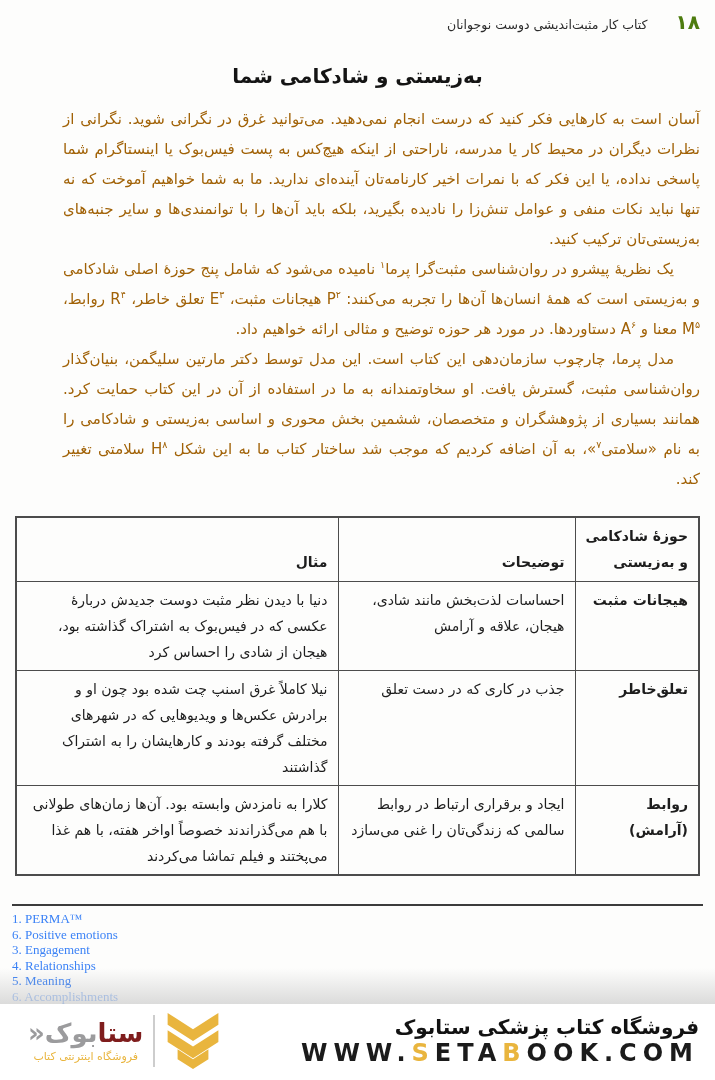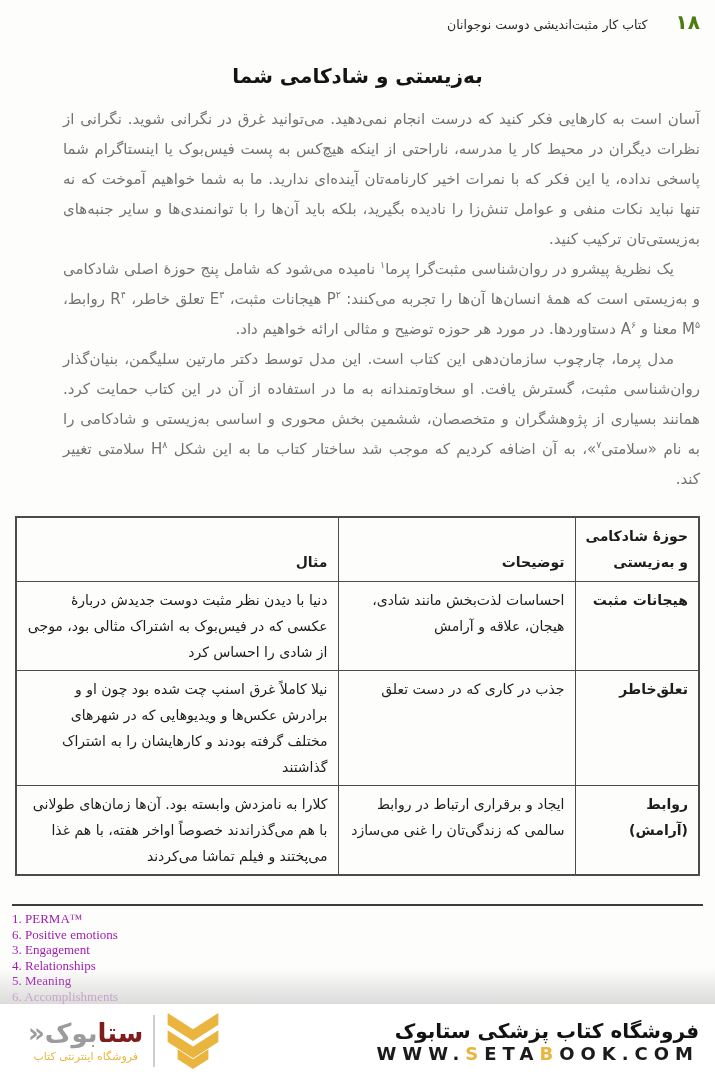--- a/index.html
+++ b/index.html
@@ -20,21 +20,21 @@
 
   
   .section-title {
     text-align:center; font-size:20px; font-weight:bold; color:#141414;
     margin:30px 0 16px 0; letter-spacing:0.2px;
   }
 
   
   .para {
     font-size:15px; line-height:30px; text-align:justify;
-    color:#737373; direction:rtl;margin-left:48px;
+    color:#a16207; direction:rtl;margin-left:48px;
   }
   .para.indent { text-indent:26px; }
   .para sup { font-size:9.5px; line-height:0; }
 
   
   table.perma {
     width:100%; border-collapse:collapse; margin-top:22px;
     direction:rtl; border:2px solid #4c4c4c;
   }
   table.perma th, table.perma td {
@@ -50,40 +50,40 @@
   table.perma thead th.col-desc, table.perma thead th.col-example { text-align:right; }
 
   
   .footnotes-wrap {
     position:absolute; left:12px; right:12px; top:904px; z-index:2;
   }
   .footnote-rule { border:0; border-top:2px solid #3c3c3c; margin-bottom:5px; }
   .footnotes {
     list-style:none; direction:ltr; text-align:left;
     font-family:"Liberation Serif","DejaVu Serif",serif;
-    font-size:13px; line-height:15.5px; color:#a21caf;
+    font-size:13px; line-height:15.5px; color:#3b82f6;
   }
   .footnotes li.cut { opacity:0.45; }
 
   
   .scan-gradient {
     position:absolute; left:0; right:0; bottom:76px; height:36px; z-index:3;
     background:linear-gradient(to bottom, rgba(190,190,190,0) 0%, rgba(178,178,178,0.45) 100%);
   }
 
   
   .footer {
     position:absolute; left:0; right:0; bottom:0; height:76px; z-index:4;
     background:#ffffff; display:flex; direction:rtl;
     align-items:center; justify-content:space-between; padding:4px 16px 6px 28px;
   }
   .store-block { text-align:right; direction:rtl; }
   .store-name { font-size:20px; font-weight:bold; color:#121212; }
   .website { direction:ltr; text-align:right;
-    font-size:18px; font-weight:bold; letter-spacing:6px; color:#1b1b1b; }
+    font-size:24px; font-weight:bold; letter-spacing:6px; color:#1b1b1b; }
   .website .accent { color:#e9b53e; }
 
   .logo-block { display:flex; direction:rtl; align-items:center; }
   .logo-chevron { width:56px; height:58px; }
   .logo-divider { width:2px; height:52px; background:#cdcdcd; margin:0 10px; }
   .wordmark-block { text-align:center; direction:rtl; }
   .wordmark { font-size:26px; font-weight:bold; line-height:28px; letter-spacing:1px; }
   .wm-accent { color:#7f1d1d; }
   .wm-gray { color:#9b9b9d; }
   .logo-tagline { font-size:11px; color:#e9b53e; margin-top:3px; }
@@ -112,21 +112,21 @@
         <tr>
           <th class="col-domain">حوزهٔ شادکامی و به‌زیستی</th>
           <th class="col-desc">توضیحات</th>
           <th class="col-example">مثال</th>
         </tr>
       </thead>
       <tbody id="perma-body">
           <tr>
             <td class="col-domain">هیجانات مثبت</td>
             <td class="col-desc">احساسات لذت‌بخش مانند شادی، هیجان، علاقه و آرامش</td>
-            <td class="col-example">دنیا با دیدن نظر مثبت دوست جدیدش دربارهٔ عکسی که در فیس‌بوک به اشتراک مثالی بود، موجی از شادی را احساس کرد</td>
+            <td class="col-example">دنیا با دیدن نظر مثبت دوست جدیدش دربارهٔ عکسی که در فیس‌بوک به اشتراک گذاشته بود، هیجان از شادی را احساس کرد</td>
           </tr>
           <tr>
             <td class="col-domain">تعلق‌خاطر</td>
             <td class="col-desc">جذب در کاری که در دست تعلق</td>
             <td class="col-example">نیلا کاملاً غرق اسنپ چت شده بود چون او و برادرش عکس‌ها و ویدیوهایی که در شهرهای مختلف گرفته بودند و کارهایشان را به اشتراک گذاشتند</td>
           </tr>
           <tr>
             <td class="col-domain">روابط (آرامش)</td>
             <td class="col-desc">ایجاد و برقراری ارتباط در روابط سالمی که زندگی‌تان را غنی می‌سازد</td>
             <td class="col-example">کلارا به نامزدش وابسته بود. آن‌ها زمان‌های طولانی با هم می‌گذراندند خصوصاً اواخر هفته، با هم غذا می‌پختند و فیلم تماشا می‌کردند</td>

